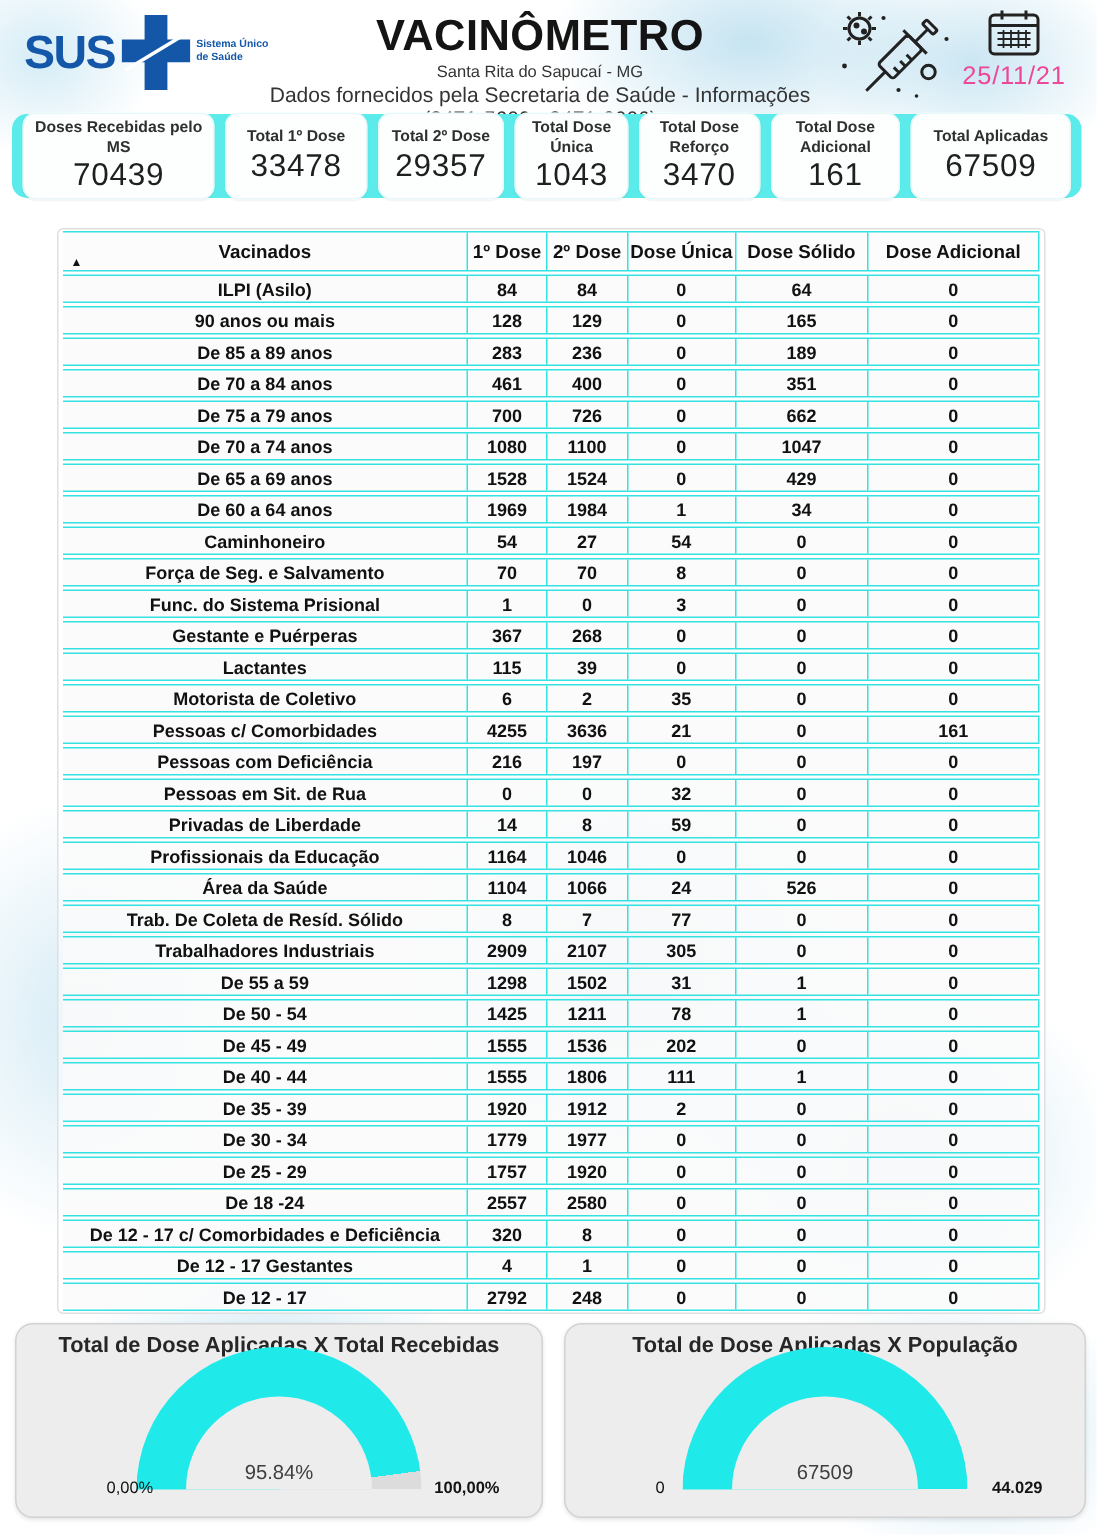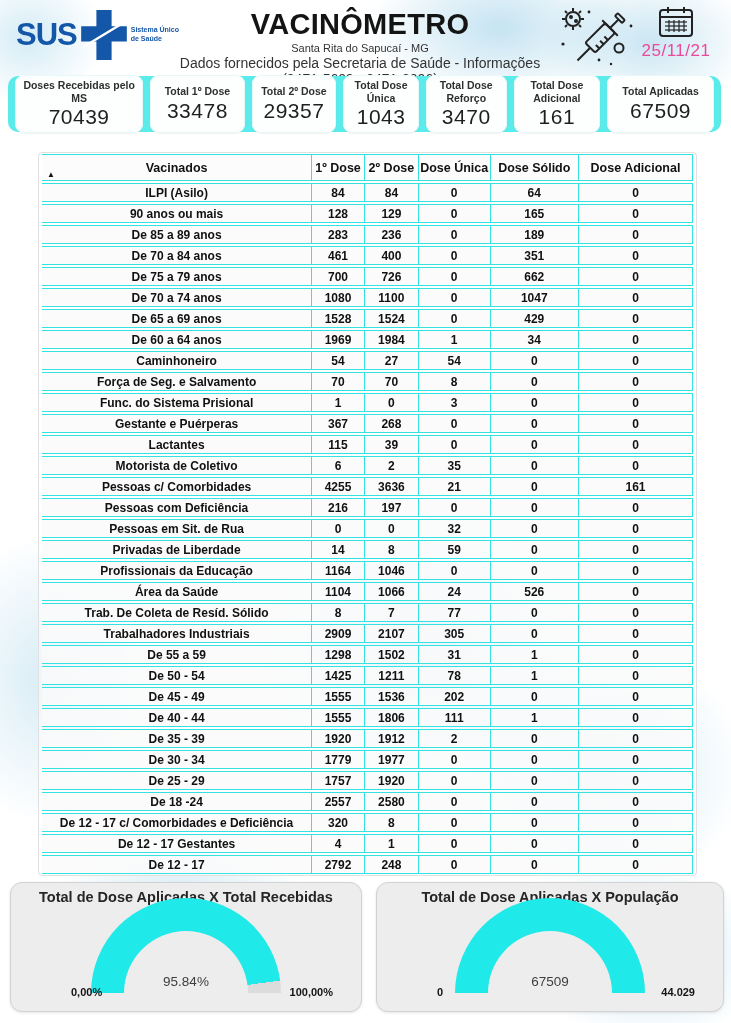--- a/index.html
+++ b/index.html
@@ -74,21 +74,21 @@
     background:#EDEDED; border:1.5px solid #d2d2d2; border-radius:12px;
     box-shadow:0 1px 3px rgba(0,0,0,.10);
   }
   .panel-left { left:10px; width:352px; }
   .panel-right { left:376px; width:348px; }
   .panel-title { text-align:center; font-size:14.5px; font-weight:700; color:#262626; margin-top:6px; }
   .gauge { position:absolute; left:50%; transform:translateX(-50%); bottom:18px; width:190px; height:95px; overflow:hidden; }
   .gauge-arc { position:absolute; left:0; top:0; width:190px; height:190px; border-radius:50%; }
   .gauge-hole { position:absolute; left:33px; top:33px; width:124px; height:124px; border-radius:50%; background:#EDEDED; }
   .gauge-value { position:absolute; left:0; right:0; bottom:4px; text-align:center; font-size:13.5px; color:#3e3e3e; z-index:2; }
-  .gauge-min { position:absolute; left:44px; bottom:13px; font-size:11px; font-weight:700; color:#141414; z-index:3;padding-left:16px; }
+  .gauge-min { position:absolute; left:44px; bottom:13px; font-size:11px; font-weight:400; color:#141414; z-index:3;padding-left:16px; }
   .gauge-max { position:absolute; right:28px; bottom:13px; font-size:11px; font-weight:700; color:#141414; z-index:3; }
   svg { display:block; }
 </style>
 </head>
 <body>
 
 <div class="bg-art"></div>
 
 <div class="header">
   <div class="logo">

